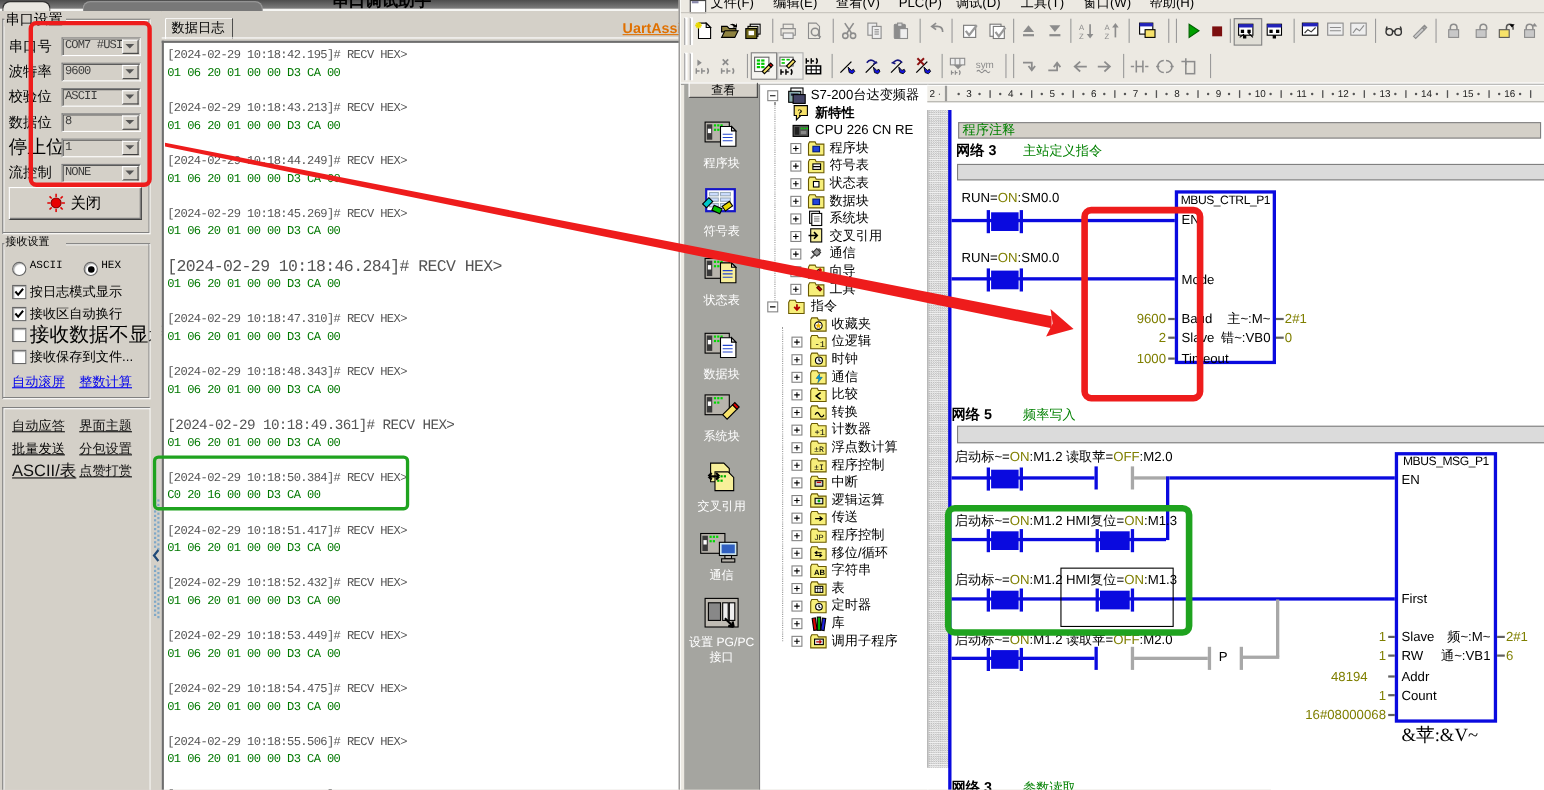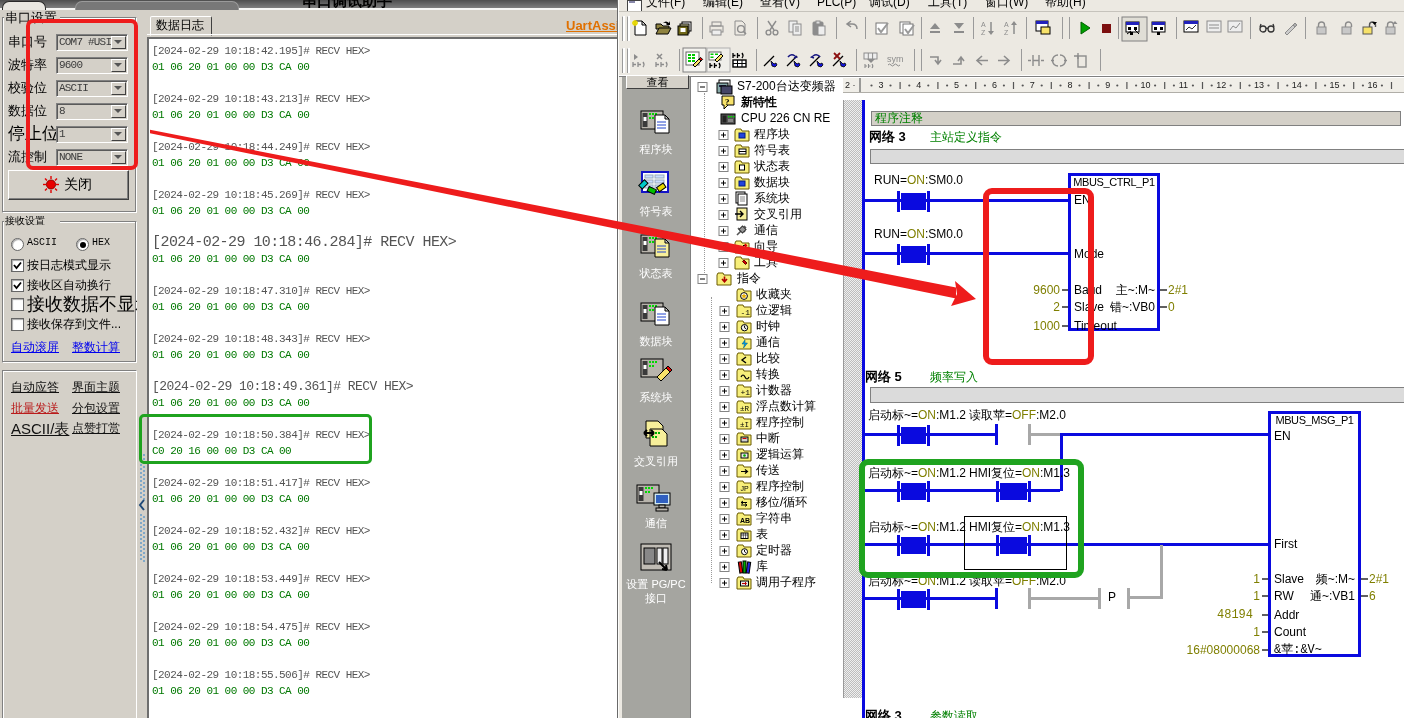--- a/index.html
+++ b/index.html
@@ -78,21 +78,21 @@
 <div style="position:absolute;left:27px;top:277.5px;font-family:'Liberation Sans',sans-serif;font-size:12px;line-height:15px;color:#000;white-space:pre;">接收区自动换行</div>
 <div style="position:absolute;left:11px;top:298.0px;width:11px;height:11px;background:#fff;border:1px solid #666;box-shadow:inset 1px 1px 1px #aaa"></div>
 <div style="position:absolute;left:27px;top:297.0px;font-family:'Liberation Sans',sans-serif;font-size:18px;line-height:15px;color:#000;white-space:pre;">接收数据不显示</div>
 <div style="position:absolute;left:11px;top:317.5px;width:11px;height:11px;background:#fff;border:1px solid #666;box-shadow:inset 1px 1px 1px #aaa"></div>
 <div style="position:absolute;left:27px;top:316.5px;font-family:'Liberation Sans',sans-serif;font-size:12px;line-height:15px;color:#000;white-space:pre;">接收保存到文件...</div>
 <div style="position:absolute;left:11px;top:340px;font-family:'Liberation Sans',sans-serif;font-size:12px;line-height:15px;color:#0000ee;white-space:pre;text-decoration:underline;">自动滚屏</div>
 <div style="position:absolute;left:72px;top:340px;font-family:'Liberation Sans',sans-serif;font-size:12px;line-height:15px;color:#0000ee;white-space:pre;text-decoration:underline;">整数计算</div>
 <div style="position:absolute;left:2px;top:370px;width:133px;height:348px;border:1px solid;border-color:#808080 #fff #fff #808080;box-shadow:inset 1px 1px 0 #fff"></div>
 <div style="position:absolute;left:11px;top:380px;font-family:'Liberation Sans',sans-serif;font-size:12px;line-height:15px;color:#111;white-space:pre;text-decoration:underline;">自动应答</div>
 <div style="position:absolute;left:72px;top:380px;font-family:'Liberation Sans',sans-serif;font-size:12px;line-height:15px;color:#111;white-space:pre;text-decoration:underline;">界面主题</div>
-<div style="position:absolute;left:11px;top:400.5px;font-family:'Liberation Sans',sans-serif;font-size:12px;line-height:15px;color:#b91c1c;white-space:pre;text-decoration:underline;">批量发送</div>
+<div style="position:absolute;left:11px;top:400.5px;font-family:'Liberation Sans',sans-serif;font-size:12px;line-height:15px;color:#000000;white-space:pre;text-decoration:underline;">批量发送</div>
 <div style="position:absolute;left:72px;top:400.5px;font-family:'Liberation Sans',sans-serif;font-size:12px;line-height:15px;color:#111;white-space:pre;text-decoration:underline;">分包设置</div>
 <div style="position:absolute;left:11px;top:421.0px;font-family:'Liberation Sans',sans-serif;font-size:15px;line-height:15px;color:#111;white-space:pre;text-decoration:underline;">ASCII/表</div>
 <div style="position:absolute;left:72px;top:421.0px;font-family:'Liberation Sans',sans-serif;font-size:12px;line-height:15px;color:#111;white-space:pre;text-decoration:underline;">点赞打赏</div>
 <div style="position:absolute;left:137px;top:10px;width:10px;height:708px;background:#d4d0c8"></div>
 <div style="position:absolute;left:140px;top:452px;width:2px;height:2px;background:#7fa8c8"></div>
 <div style="position:absolute;left:143px;top:454px;width:2px;height:2px;background:#7fa8c8"></div>
 <div style="position:absolute;left:140px;top:456px;width:2px;height:2px;background:#7fa8c8"></div>
 <div style="position:absolute;left:143px;top:458px;width:2px;height:2px;background:#7fa8c8"></div>
 <div style="position:absolute;left:140px;top:460px;width:2px;height:2px;background:#7fa8c8"></div>
 <div style="position:absolute;left:143px;top:462px;width:2px;height:2px;background:#7fa8c8"></div>
@@ -1010,33 +1010,33 @@
 <div style="position:absolute;left:930px;top:370px;font-family:'Liberation Sans',sans-serif;font-size:12px;line-height:15px;color:#008000;white-space:pre;">频率写入</div>
 <div style="position:absolute;left:870px;top:387px;width:534px;height:14px;background:#dbdbdb;border:1px solid #808080"></div>
 <div style="position:absolute;left:1268px;top:411px;width:87px;height:240px;border:3px solid #0a0adf;background:transparent"></div>
 <div style="position:absolute;left:1271px;top:413px;font-family:'Liberation Sans',sans-serif;font-size:11px;line-height:14px;color:#000;white-space:pre;width:87px;text-align:center;letter-spacing:-0.4px;">MBUS_MSG_P1</div>
 <div style="position:absolute;left:1274px;top:429px;font-family:'Liberation Sans',sans-serif;font-size:12px;line-height:15px;color:#000;white-space:pre;">EN</div>
 <div style="position:absolute;left:1274px;top:537px;font-family:'Liberation Sans',sans-serif;font-size:12px;line-height:15px;color:#000;white-space:pre;">First</div>
 <div style="position:absolute;left:1274px;top:572px;font-family:'Liberation Sans',sans-serif;font-size:12px;line-height:15px;color:#000;white-space:pre;">Slave</div>
 <div style="position:absolute;left:1274px;top:589px;font-family:'Liberation Sans',sans-serif;font-size:12px;line-height:15px;color:#000;white-space:pre;">RW</div>
 <div style="position:absolute;left:1274px;top:608px;font-family:'Liberation Sans',sans-serif;font-size:12px;line-height:15px;color:#000;white-space:pre;">Addr</div>
 <div style="position:absolute;left:1274px;top:625px;font-family:'Liberation Sans',sans-serif;font-size:12px;line-height:15px;color:#000;white-space:pre;">Count</div>
-<div style="position:absolute;left:1274px;top:643px;font-family:Liberation Mono, monospace;font-size:12px;line-height:15px;color:#000;white-space:pre;">&amp;苹:&amp;V~</div>
+<div style="position:absolute;left:1274px;top:661px;font-family:Liberation Serif, serif;font-size:17px;line-height:15px;color:#000;white-space:pre;">&amp;苹:&amp;V~</div>
 <div style="position:absolute;left:1299px;top:572px;font-family:'Liberation Sans',sans-serif;font-size:12px;line-height:15px;color:#000;white-space:pre;width:56px;text-align:right;">频~:M~</div>
 <div style="position:absolute;left:1299px;top:589px;font-family:'Liberation Sans',sans-serif;font-size:12px;line-height:15px;color:#000;white-space:pre;width:56px;text-align:right;">通~:VB1</div>
 <div style="position:absolute;left:1262px;top:578px;width:6px;height:2px;background:#606060"></div>
 <div style="position:absolute;left:1262px;top:595px;width:6px;height:2px;background:#606060"></div>
 <div style="position:absolute;left:1262px;top:614px;width:6px;height:2px;background:#606060"></div>
 <div style="position:absolute;left:1262px;top:631px;width:6px;height:2px;background:#606060"></div>
 <div style="position:absolute;left:1262px;top:649px;width:6px;height:2px;background:#606060"></div>
 <div style="position:absolute;left:1361px;top:578px;width:7px;height:2px;background:#606060"></div>
 <div style="position:absolute;left:1361px;top:595px;width:7px;height:2px;background:#606060"></div>
 <div style="position:absolute;left:1210px;top:572px;font-family:'Liberation Sans',sans-serif;font-size:12px;line-height:15px;color:#7f7f00;white-space:pre;width:50px;text-align:right;">1</div>
 <div style="position:absolute;left:1210px;top:589px;font-family:'Liberation Sans',sans-serif;font-size:12px;line-height:15px;color:#7f7f00;white-space:pre;width:50px;text-align:right;">1</div>
-<div style="position:absolute;left:1210px;top:608px;font-family:Liberation Mono, monospace;font-size:12px;line-height:15px;color:#7f7f00;white-space:pre;width:50px;text-align:center;">48194</div>
+<div style="position:absolute;left:1210px;top:608px;font-family:Liberation Sans, sans-serif;font-size:12px;line-height:15px;color:#7f7f00;white-space:pre;width:50px;text-align:left;">48194</div>
 <div style="position:absolute;left:1210px;top:625px;font-family:'Liberation Sans',sans-serif;font-size:12px;line-height:15px;color:#7f7f00;white-space:pre;width:50px;text-align:right;">1</div>
 <div style="position:absolute;left:1178px;top:643px;font-family:'Liberation Sans',sans-serif;font-size:12px;line-height:15px;color:#7f7f00;white-space:pre;width:82px;text-align:right;">16#08000068</div>
 <div style="position:absolute;left:1369px;top:572px;font-family:'Liberation Sans',sans-serif;font-size:12px;line-height:15px;color:#7f7f00;white-space:pre;">2#1</div>
 <div style="position:absolute;left:1369px;top:589px;font-family:'Liberation Sans',sans-serif;font-size:12px;line-height:15px;color:#7f7f00;white-space:pre;">6</div>
 <div style="position:absolute;left:868px;top:408px;font-family:'Liberation Sans',sans-serif;font-size:12px;line-height:15px;color:#000;white-space:pre;"><span style="color:#000">启动标~=</span><span style="color:#7f7f00">ON</span><span style="color:#000">:M1.2  </span></div>
 <div style="position:absolute;left:969px;top:408px;font-family:'Liberation Sans',sans-serif;font-size:12px;line-height:15px;color:#000;white-space:pre;"><span style="color:#000">读取苹=</span><span style="color:#7f7f00">OFF</span><span style="color:#000">:M2.0</span></div>
 <div style="position:absolute;left:865px;top:433px;width:130px;height:3px;background:#0a0adf"></div>
 <div style="position:absolute;left:897px;top:425px;width:3px;height:21px;background:#0a0adf"></div>
 <div style="position:absolute;left:927px;top:425px;width:3px;height:21px;background:#0a0adf"></div>
 <div style="position:absolute;left:901px;top:427px;width:25px;height:17px;background:#0a0adf"></div>

